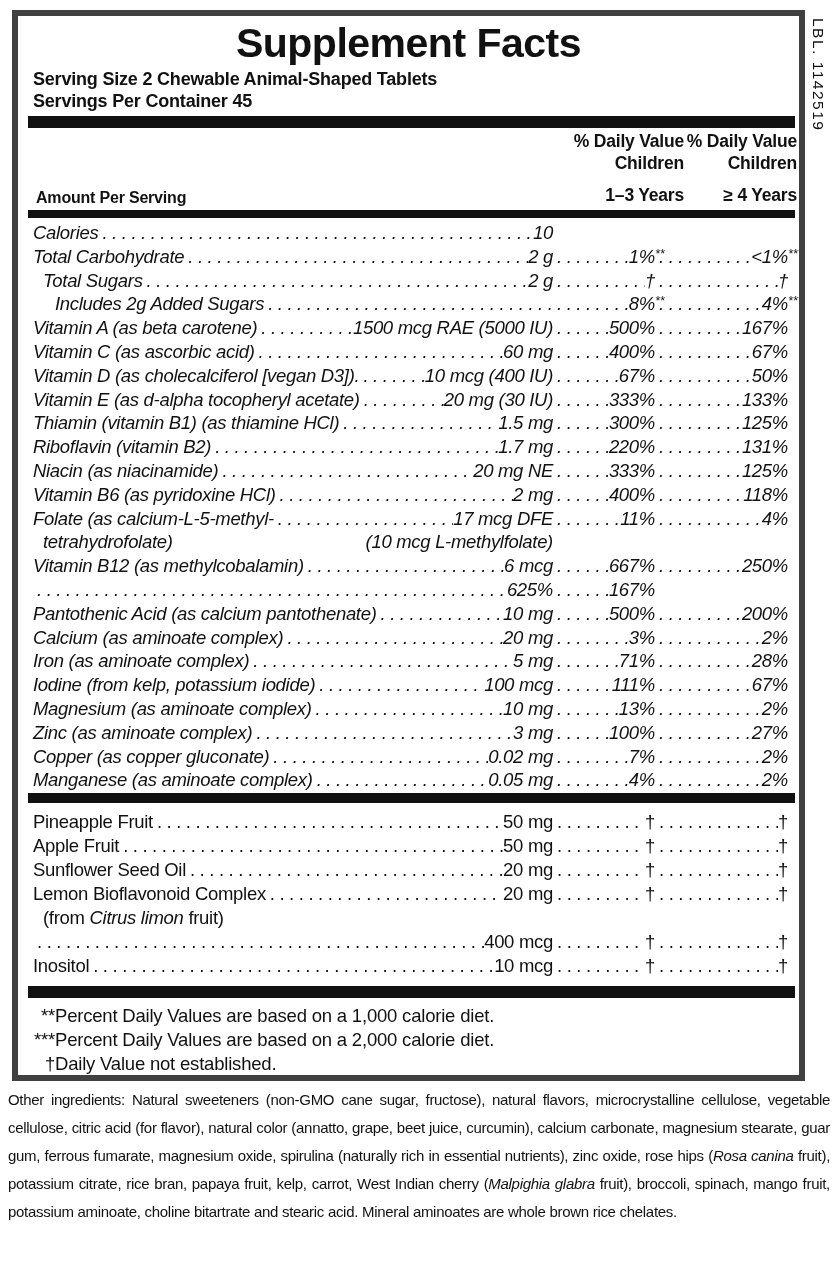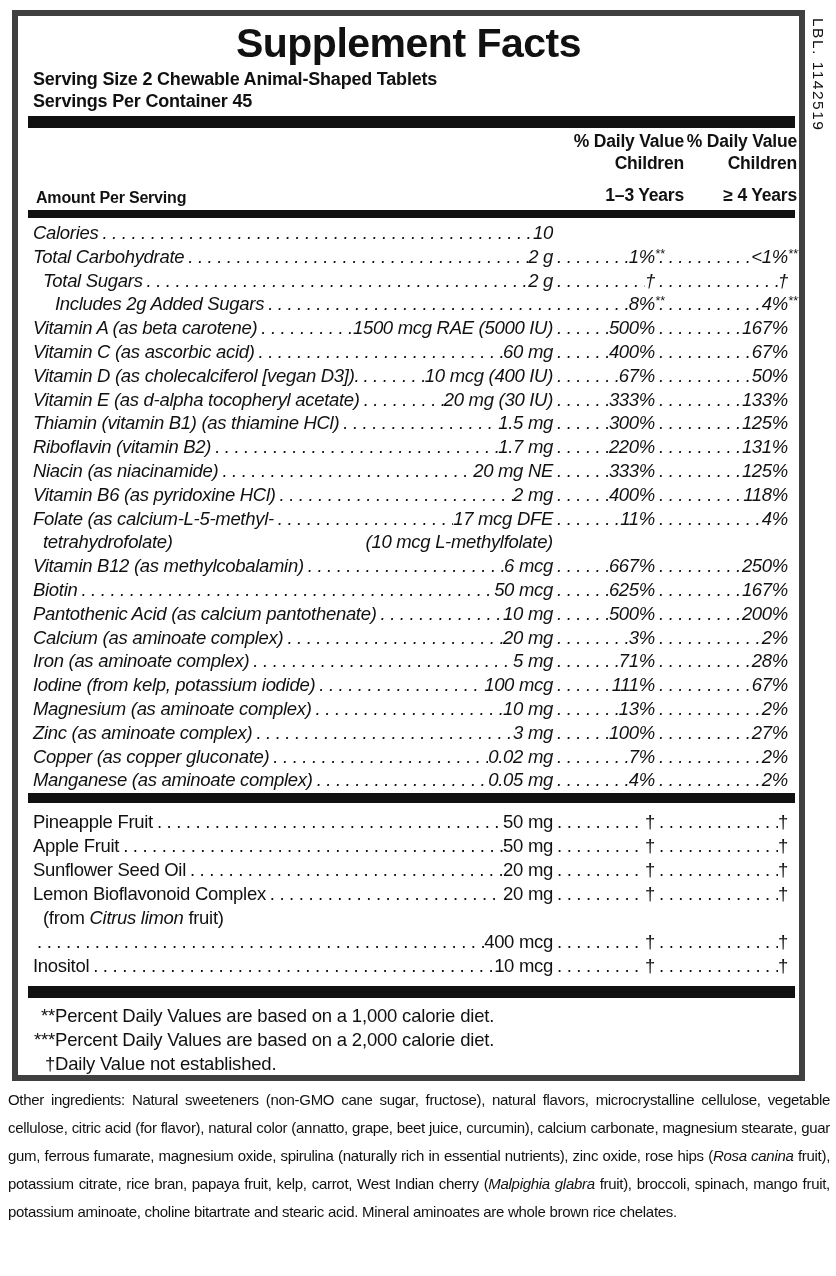--- a/index.html
+++ b/index.html
@@ -333,25 +333,20 @@
             <span class="val">667%</span>
             <span class="sup"></span>
           </span>
           <span class="c c3">
             <span class="dots"></span>
             <span class="val">250%</span>
             <span class="sup"></span>
           </span>
         </div>
       <div class="row">
-          <span class="c c1">
-            <span class="nm">Biotin</span>
-            <span class="dots"></span>
-            <span class="amt">50 mcg</span>
-          </span>
           <span class="c c2">
             <span class="dots"></span>
             <span class="val">625%</span>
             <span class="sup"></span>
           </span>
           <span class="c c3">
             <span class="dots"></span>
             <span class="val">167%</span>
             <span class="sup"></span>
           </span>

